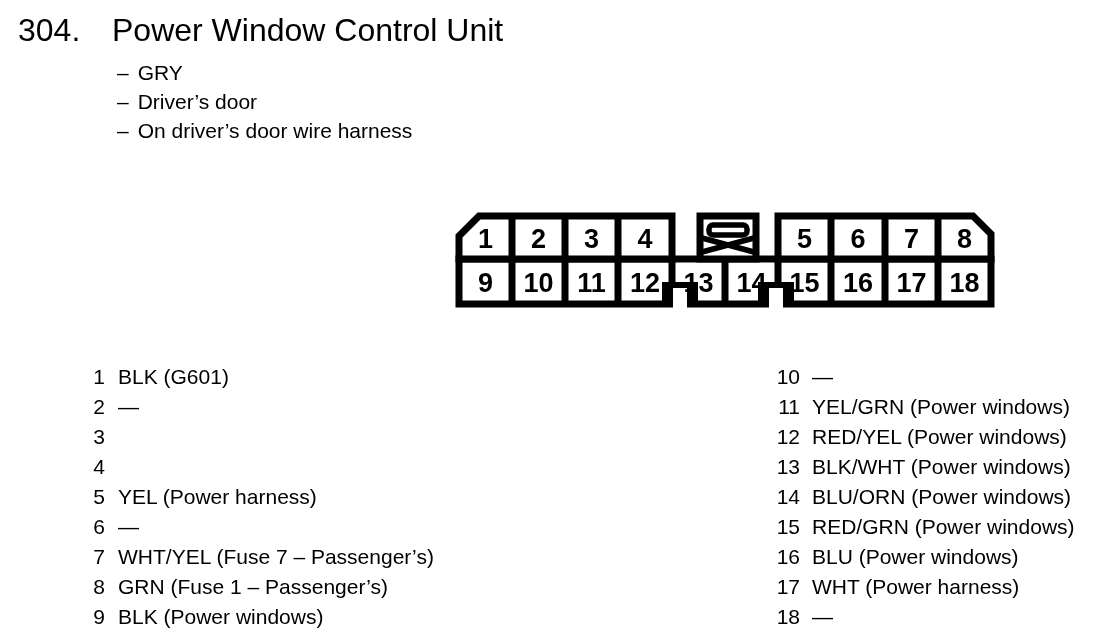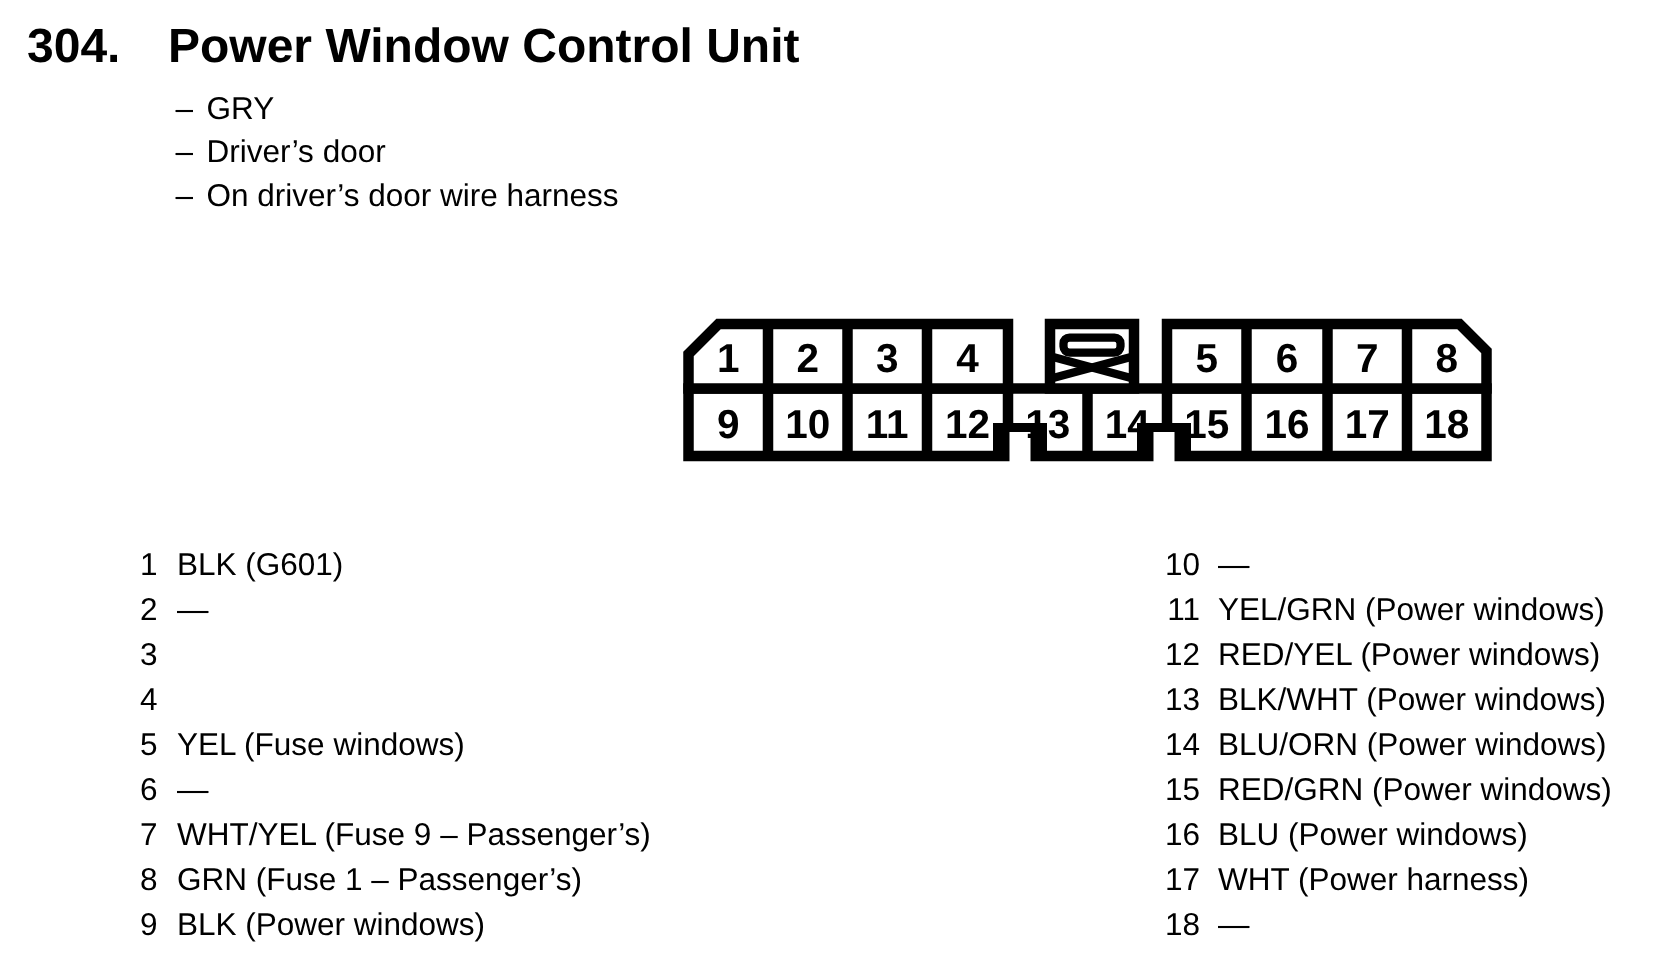--- a/index.html
+++ b/index.html
@@ -4,21 +4,21 @@
 <style>
   html,body { margin:0; padding:0; }
   body {
     width:1120px; height:644px; position:relative;
     background:#ffffff; color:#000000;
     font-family:"Liberation Sans", sans-serif;
     overflow:hidden;
   }
   .header {
     position:absolute; left:18px; top:13px;
-    display:flex; font-weight:bold; font-size:32px; line-height:34px;
+    display:flex; font-weight:normal; font-size:32px; line-height:34px;
     white-space:nowrap;
   }
   .header .sec { width:94px; }
   .bullets { position:absolute; left:117px; top:58px; font-size:21px; }
   .bullet { display:flex; line-height:29px; white-space:nowrap; }
   .bullet .dash { margin-right:9px; }
   .connector-wrap { position:absolute; left:450px; top:205px; width:560px; height:112px; }
   .cellnum {
     font-family:"Liberation Sans", sans-serif;
     font-weight:bold; font-size:27px;
@@ -134,29 +134,29 @@
       <span class="lbl">—</span>
     </div>
   <div class="row">
       <span class="num">3</span>
     </div>
   <div class="row">
       <span class="num">4</span>
     </div>
   <div class="row">
       <span class="num">5</span>
-      <span class="lbl">YEL (Fuse windows)</span>
+      <span class="lbl">YEL (Power harness)</span>
     </div>
   <div class="row">
       <span class="num">6</span>
       <span class="lbl">—</span>
     </div>
   <div class="row">
       <span class="num">7</span>
-      <span class="lbl">WHT/YEL (Fuse 9 – Passenger’s)</span>
+      <span class="lbl">WHT/YEL (Fuse 7 – Passenger’s)</span>
     </div>
   <div class="row">
       <span class="num">8</span>
       <span class="lbl">GRN (Fuse 1 – Passenger’s)</span>
     </div>
   <div class="row">
       <span class="num">9</span>
       <span class="lbl">BLK (Power windows)</span>
     </div>
 </div>

